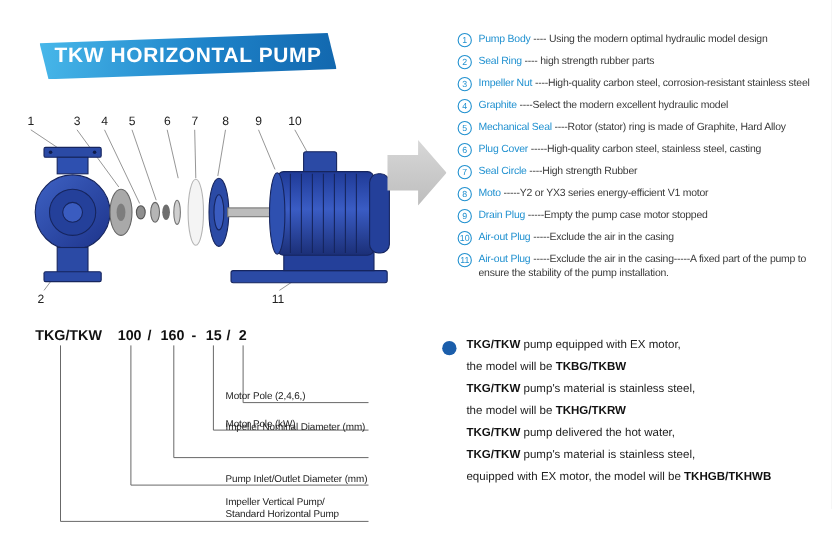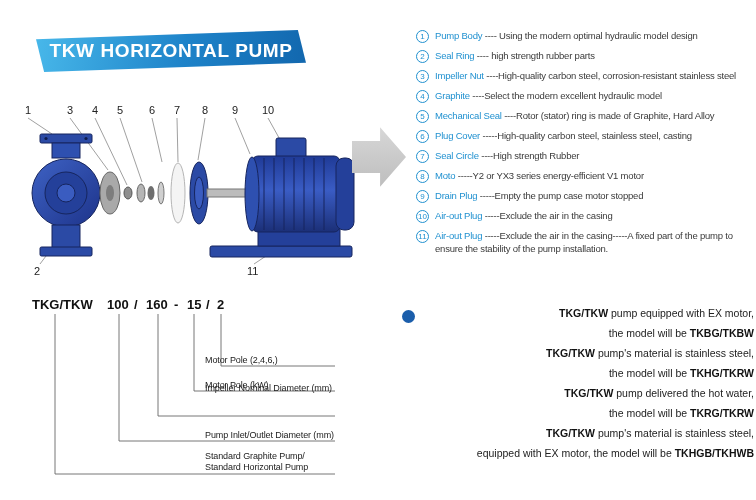--- a/index.html
+++ b/index.html
@@ -32,21 +32,21 @@
 
   
   .code-seg { position:absolute; font-size:13px; font-weight:bold; color:#111; }
   .code-label { position:absolute; font-size:9px; color:#222; letter-spacing:-0.1px; }
   .code-lines { position:absolute; left:30px; top:308px; width:420px; height:190px; }
 
   
   .note-dot { position:absolute; left:402px; top:310px; width:13px; height:13px; border-radius:50%;
               background:#1b5eab; }
   .notes { position:absolute; left:424px; top:303px; width:330px; }
-  .note-line { font-size:10.5px; color:#222; height:20px; line-height:20px; white-space:nowrap;text-align:right; }
+  .note-line { font-size:10.5px; color:#222; height:20px; line-height:20px; white-space:nowrap; }
   .note-line b { color:#111; }
 
   svg text { font-family:"Liberation Sans", sans-serif; }
 </style>
 </head>
 <body>
 
 <div id="app">
 
   <div class="ribbon">
@@ -173,28 +173,27 @@
       <polyline points="128,6 128,108 305,108"></polyline>
       <polyline points="89,6 89,133 305,133"></polyline>
       <polyline points="25,6 25,166 305,166"></polyline>
     </g>
   </svg>
 
   <span class="code-label" style="left:205px; top:355px;">Motor Pole (2,4,6,)</span>
   <span class="code-label" style="left:205px; top:380px;">Motor Pole  (kW)</span>
   <span class="code-label" style="left:205px; top:383px;">Impeller Nominal Diameter (mm)</span>
   <span class="code-label" style="left:205px; top:430px;">Pump Inlet/Outlet Diameter (mm)</span>
-  <span class="code-label" style="left:205px; top:451px;">Standard Graphite Pump/</span>
+  <span class="code-label" style="left:205px; top:451px;">Impeller Vertical Pump/</span>
   <span class="code-label" style="left:205px; top:462px;">Standard  Horizontal Pump</span>
 
   <div class="note-dot"></div>
   <div class="notes">
     <div class="note-line"><b>TKG/TKW</b><span> pump equipped with EX motor,</span><b></b></div>
     <div class="note-line"><b></b><span>the model will be </span><b>TKBG/TKBW</b></div>
     <div class="note-line"><b>TKG/TKW</b><span> pump's material is stainless steel,</span><b></b></div>
     <div class="note-line"><b></b><span>the model will be </span><b>TKHG/TKRW</b></div>
     <div class="note-line"><b>TKG/TKW</b><span> pump delivered the hot water,</span><b></b></div>
-    <div class="note-line"><b></b><span>the model will be </span><b>TKRG/TKRW</b></div>
     <div class="note-line"><b>TKG/TKW</b><span> pump's material is stainless steel,</span><b></b></div>
     <div class="note-line"><b></b><span>equipped with EX motor, the model will be </span><b>TKHGB/TKHWB</b></div>
   </div>
 
 </div>
 
 </body></html>

